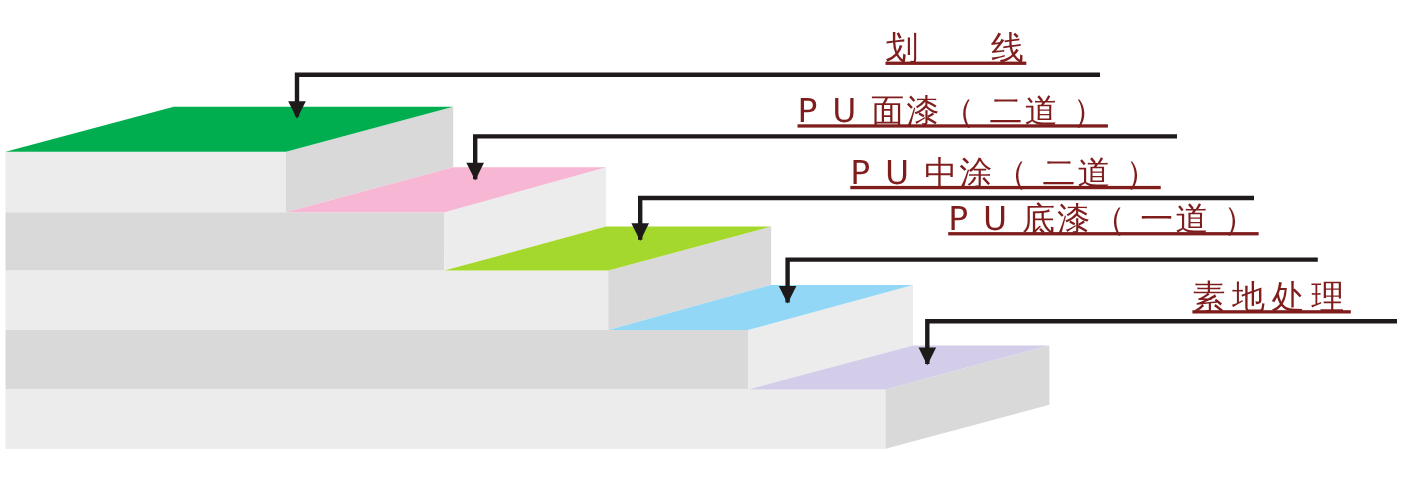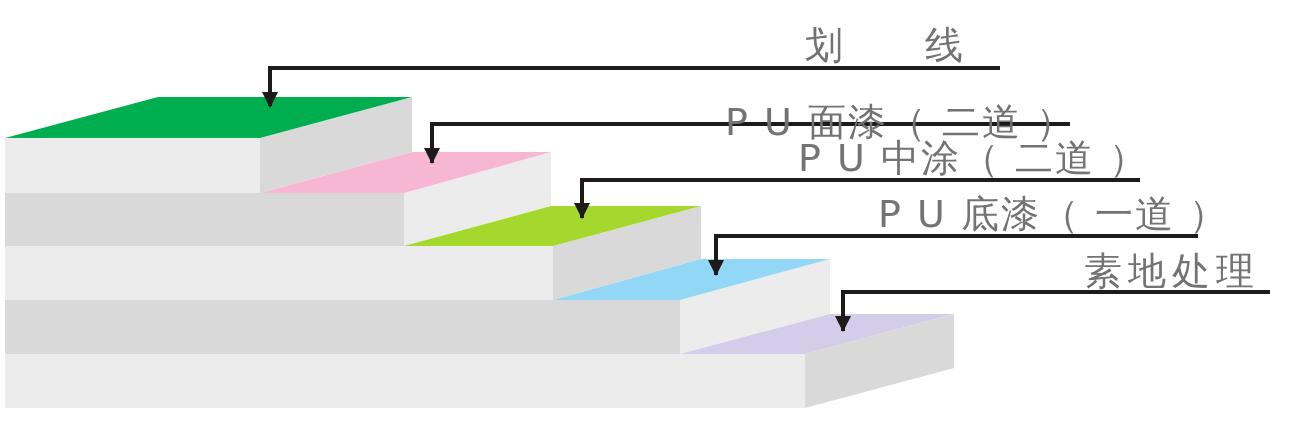--- a/index.html
+++ b/index.html
@@ -1,20 +1,20 @@
 <!DOCTYPE html>
 <html><head>
 <meta charset="utf-8">
 <style>
   html, body { margin: 0; padding: 0; background: #ffffff; }
   body { width: 1292px; height: 447px; position: relative; overflow: hidden;
          font-family: "DejaVu Sans", sans-serif; }
   #diagram { position: absolute; left: 0; top: 0; }
-  .label { position: absolute; color: #737373; font-size: 38px; line-height: 34px;
-           white-space: pre; letter-spacing: 2px; font-family: "DejaVu Sans", sans-serif; }
+  .label { position: absolute; color: #7f1d1d; font-size: 30px; line-height: 34px;
+           white-space: pre; letter-spacing: 2px; font-family: "DejaVu Sans", sans-serif; text-decoration: underline; }
 </style>
 </head>
 <body>
 
 <svg id="diagram" width="1292" height="447" viewBox="0 0 1292 447" xmlns="http://www.w3.org/2000/svg">
 
   <rect x="5" y="138" width="255" height="55" class="fl" fill="#ececec"></rect>
   <rect x="5" y="193" width="399" height="53" class="fd" fill="#d9d9d9"></rect>
   <rect x="5" y="246" width="548" height="54" class="fl" fill="#ececec"></rect>
   <rect x="5" y="300" width="675" height="54" class="fd" fill="#d9d9d9"></rect>
@@ -48,16 +48,16 @@
     <polyline points="716,275 716,236 1198,236" fill="none" stroke="#1f1a1a" stroke-width="4"></polyline>
     <polygon points="708,260 724,260 716,276" fill="#1f1a1a"></polygon>
   </g>
   <g class="leader">
     <polyline points="843,331 843,292 1270,292" fill="none" stroke="#1f1a1a" stroke-width="4"></polyline>
     <polygon points="835,316 851,316 843,332" fill="#1f1a1a"></polygon>
   </g>
 </svg>
 
 <div class="label" style="left:805px; top:28px;">划　　线</div>
-<div class="label" style="left:725px; top:85px;margin-top:20px;">P U 面漆（ 二道 ）</div>
-<div class="label" style="left:798px; top:141px;text-align:right;">P U 中涂（ 二道 ）</div>
-<div class="label" style="left:862px; top:197px;margin-left:16px;">P U 底漆（ 一道 ）</div>
+<div class="label" style="left:725px; top:85px;">P U 面漆（ 二道 ）</div>
+<div class="label" style="left:773px; top:141px;text-align:right;">P U 中涂（ 二道 ）</div>
+<div class="label" style="left:862px; top:183px;">P U 底漆（ 一道 ）</div>
 <div class="label" style="left:1084px; top:254px; letter-spacing:6px;">素地处理</div>
 
 </body></html>

